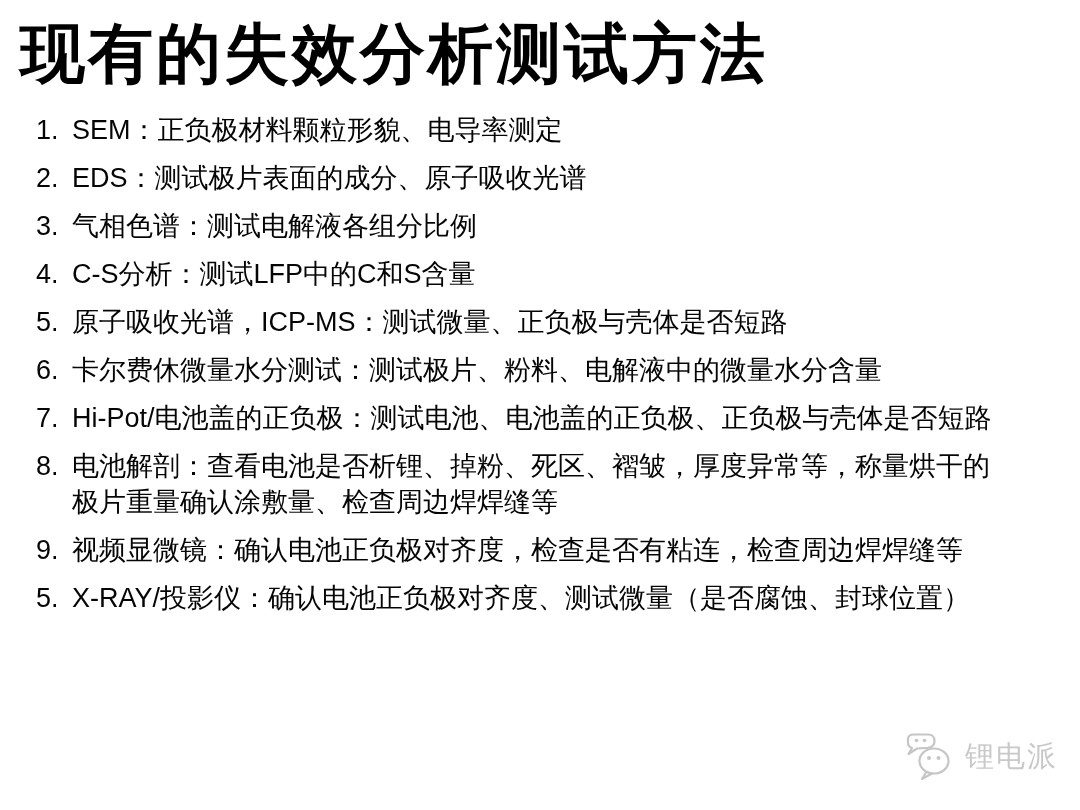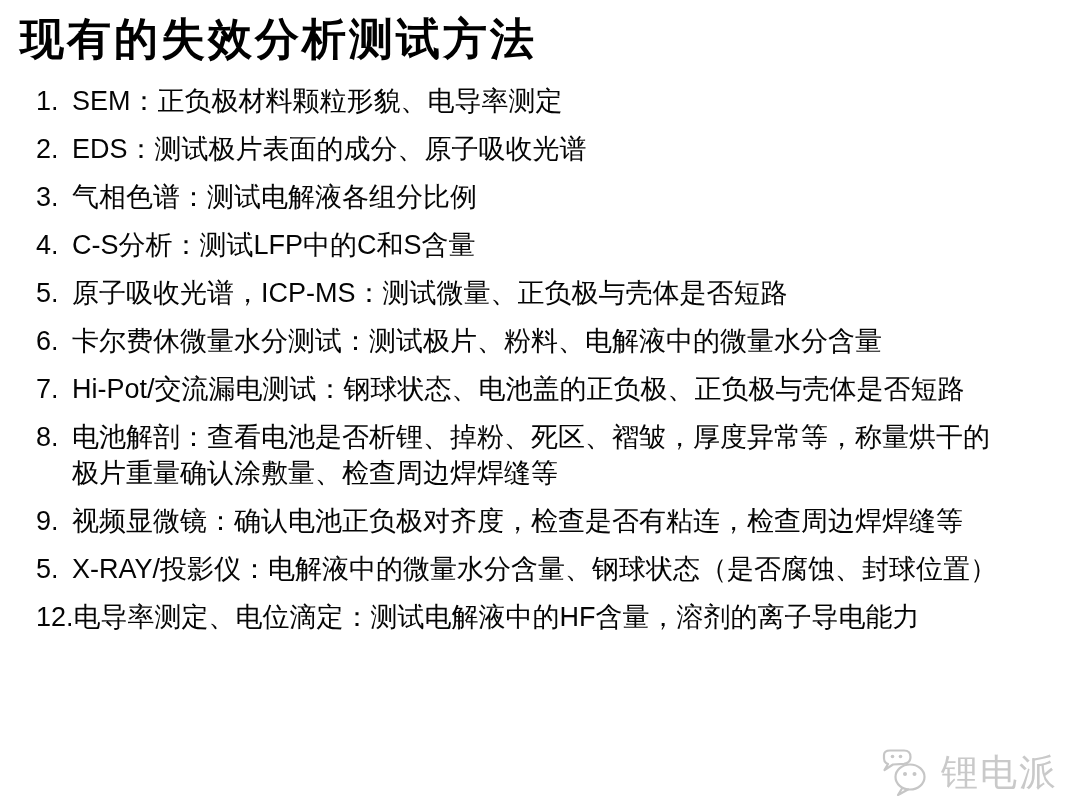--- a/index.html
+++ b/index.html
@@ -14,21 +14,21 @@
     background: #ffffff;
     overflow: hidden;
     color: #000000;
     font-family: "Liberation Sans", sans-serif;
   }
   .slide-title {
     margin: 0;
     padding: 10px 0 0 20px;
     font-family: "Liberation Serif", "DejaVu Serif", serif;
     font-weight: 600;
-    font-size: 44px;
+    font-size: 65px;
     line-height: 1.38;
     letter-spacing: 3px;
     color: #000000;
     white-space: nowrap;
   }
   .methods-list {
     margin: 12px 0 0 36px;
     padding-right: 30px;
   }
   .item {
@@ -44,27 +44,27 @@
     min-width: 36px;
     white-space: nowrap;
   }
   .item .txt {
     flex: 1 1 auto;
     max-width: 942px;
   }
   .watermark {
     position: absolute;
     right: 22px;
-    bottom: 12px;
+    bottom: 28px;
     display: flex;
     align-items: center;
     gap: 10px;
     color: #c9c9c9;
     text-shadow: 1px 1px 0 #ffffff;
-    font-size: 37px;
+    font-size: 29px;
     letter-spacing: 2px;
     user-select: none;
   }
   .watermark svg {
     display: block;
   }
 </style>
 </head>
 <body>
 
@@ -98,43 +98,39 @@
       <span class="txt">原子吸收光谱，ICP-MS：测试微量、正负极与壳体是否短路</span>
     </div>
 
     <div class="item">
       <span class="num">6.</span>
       <span class="txt">卡尔费休微量水分测试：测试极片、粉料、电解液中的微量水分含量</span>
     </div>
 
     <div class="item">
       <span class="num">7.</span>
-      <span class="txt">Hi-Pot/交流漏电测试：钢球状态、电池盖的正负极、正负极与壳体是否短路</span>
+      <span class="txt">Hi-Pot/电池盖的正负极：测试电池、电池盖的正负极、正负极与壳体是否短路</span>
     </div>
 
     <div class="item">
       <span class="num">8.</span>
       <span class="txt">电池解剖：查看电池是否析锂、掉粉、死区、褶皱，厚度异常等，称量烘干的极片重量确认涂敷量、检查周边焊焊缝等</span>
     </div>
 
     <div class="item">
       <span class="num">9.</span>
       <span class="txt">视频显微镜：确认电池正负极对齐度，检查是否有粘连，检查周边焊焊缝等</span>
     </div>
 
     <div class="item">
       <span class="num">5.</span>
-      <span class="txt">X-RAY/投影仪：电解液中的微量水分含量、钢球状态（是否腐蚀、封球位置）</span>
+      <span class="txt">X-RAY/投影仪：确认电池正负极对齐度、测试微量（是否腐蚀、封球位置）</span>
     </div>
 
 
-    <div class="item">
-      <span class="num">12.</span>
-      <span class="txt">电导率测定、电位滴定：测试电解液中的HF含量，溶剂的离子导电能力</span>
-    </div>
 
   </div>
 
   <div class="watermark">
     <span>
       <svg width="56" height="50" viewBox="0 0 56 50" aria-hidden="true">
         <g fill="none" stroke="#c6c6c6" stroke-width="2.2" stroke-linejoin="round" stroke-linecap="round">
           <path d="M9 7 Q9 2.5 15 2.5 L29 2.5 Q35.5 2.5 35.5 9 Q35.5 15 29 15.8 L18 16.5 L9.5 22 L13 16 Q9 14.5 9 10.5 Z"></path>
           <ellipse cx="35" cy="29" rx="14.5" ry="12.5"></ellipse>
           <path d="M27 40.5 L23 47 L33 41.5"></path>

